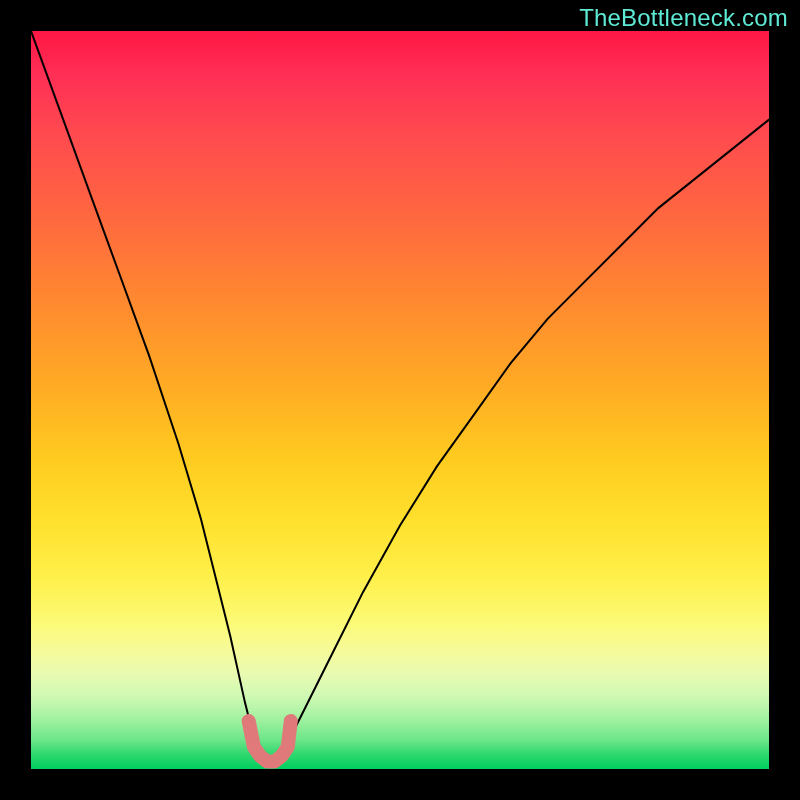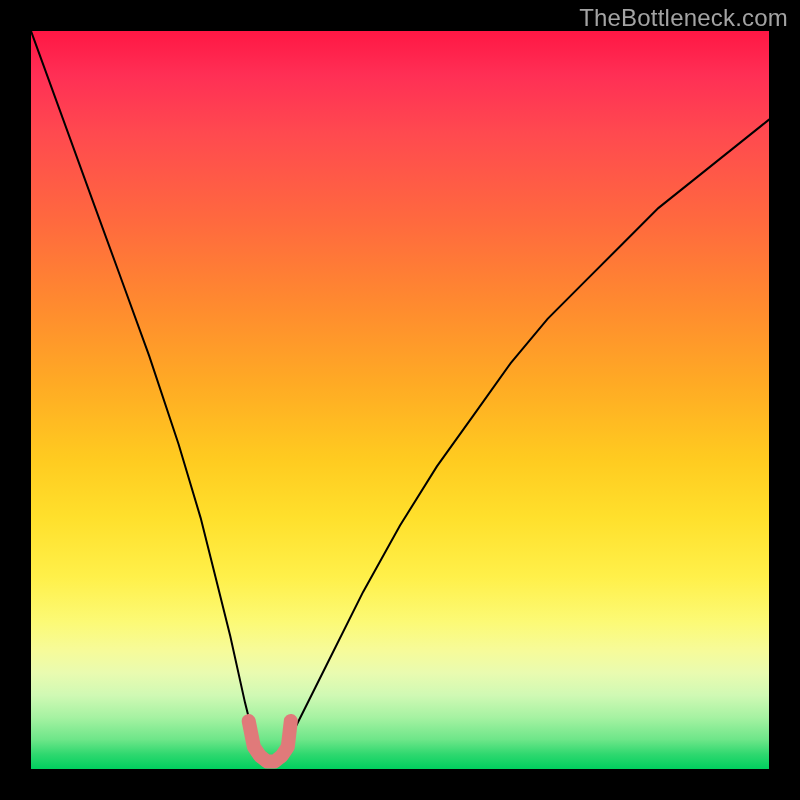--- a/index.html
+++ b/index.html
@@ -9,21 +9,21 @@
     width: 800px;
     height: 800px;
     background: #000;
   }
   .watermark {
     position: absolute;
     top: 4px;
     right: 12px;
     font-family: Arial, Helvetica, sans-serif;
     font-size: 24px;
-    color: #a3a3a3;
+    color: #5eead4;
     font-weight: 500;
     letter-spacing: 0.2px;
     z-index: 20;
   }
   .plot {
     position: absolute;
     left: 31px;
     top: 31px;
     width: 738px;
     height: 738px;

